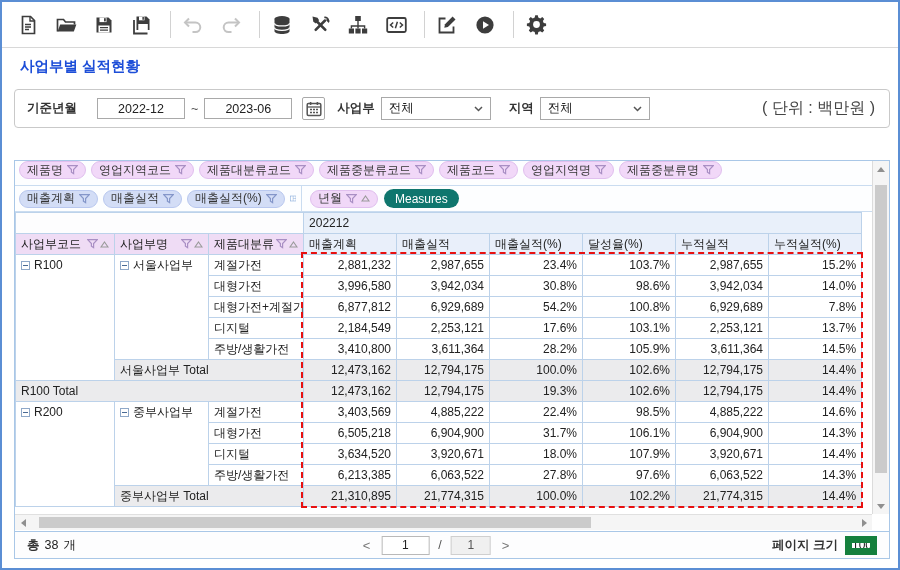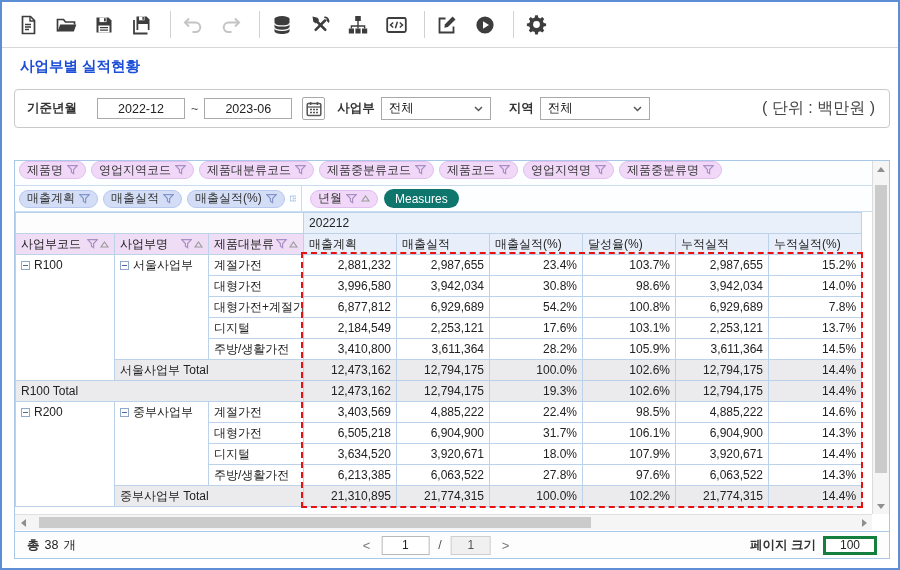--- a/index.html
+++ b/index.html
@@ -91,21 +91,21 @@
   .grid-footer { position:absolute; left:0; right:0; bottom:0; height:27px; border-top:1px solid #a9c7e7;
                  background:#fdfdfe; display:flex; align-items:center; font-size:12.5px; }
   .total-box { margin-left:12px; display:flex; align-items:center; gap:5px; color:#222; }
   .pager { position:absolute; left:calc(50% - 16px); transform:translateX(-50%); display:flex; align-items:center; gap:9px; }
   .pg-arrow { color:#777; font-size:13px; cursor:pointer; padding:0 2px; }
   .pg-input { width:48px; height:19px; border:1px solid #b9b9b9; text-align:center; font-size:12px;
               font-family:"Liberation Sans",sans-serif; background:#fff; color:#222; }
   .pg-input.pg-total { width:40px; background:#f0f0f0; border-color:#cfcfcf; color:#555; }
   .pg-sep { color:#555; }
   .pagesize { margin-left:auto; margin-right:12px; display:flex; align-items:center; gap:7px; }
-  .ps-input { width:54px; height:19px; border:3px solid #15803d; text-align:center; font-size:12px;
+  .ps-input { width:32px; height:19px; border:7px solid #15803d; text-align:center; font-size:12px;
               font-family:"Liberation Sans",sans-serif; color:#222; }
 </style>
 </head>
 <body>
 
 <div class="window">
 
   <div class="toolbar" id="toolbar">
       <span class="tb-btn">
         <svg width="20" height="20" viewBox="0 0 20 20">

